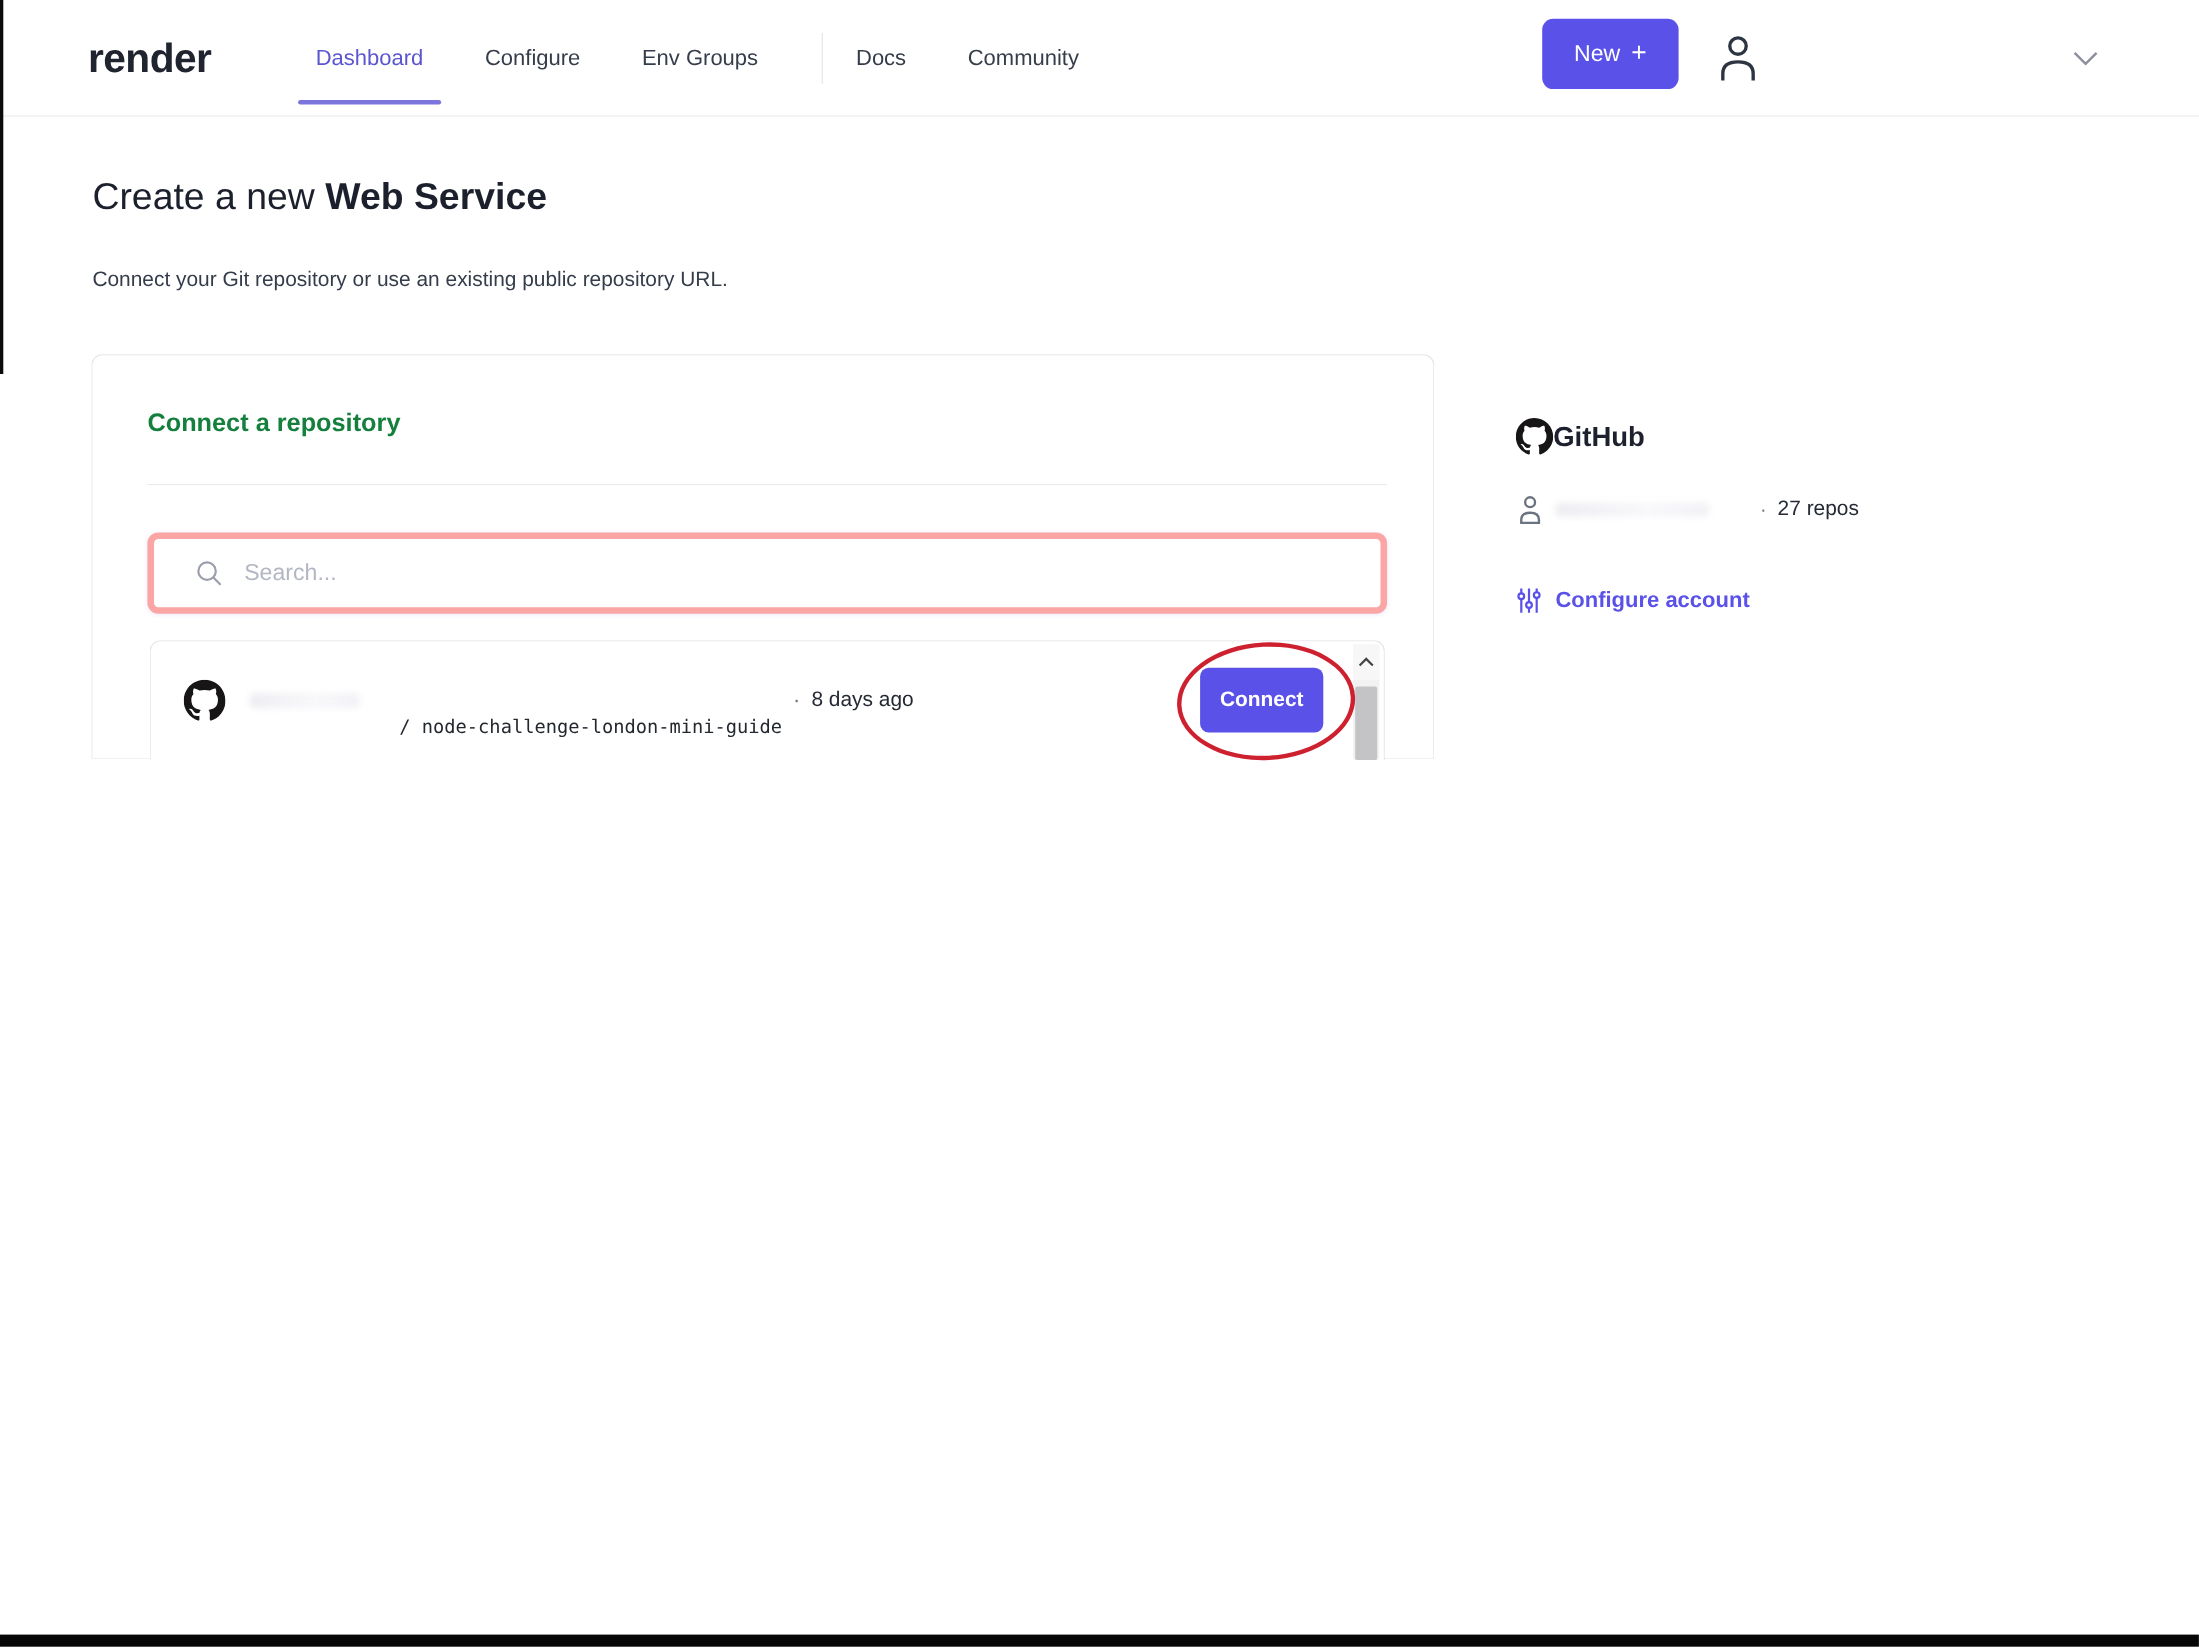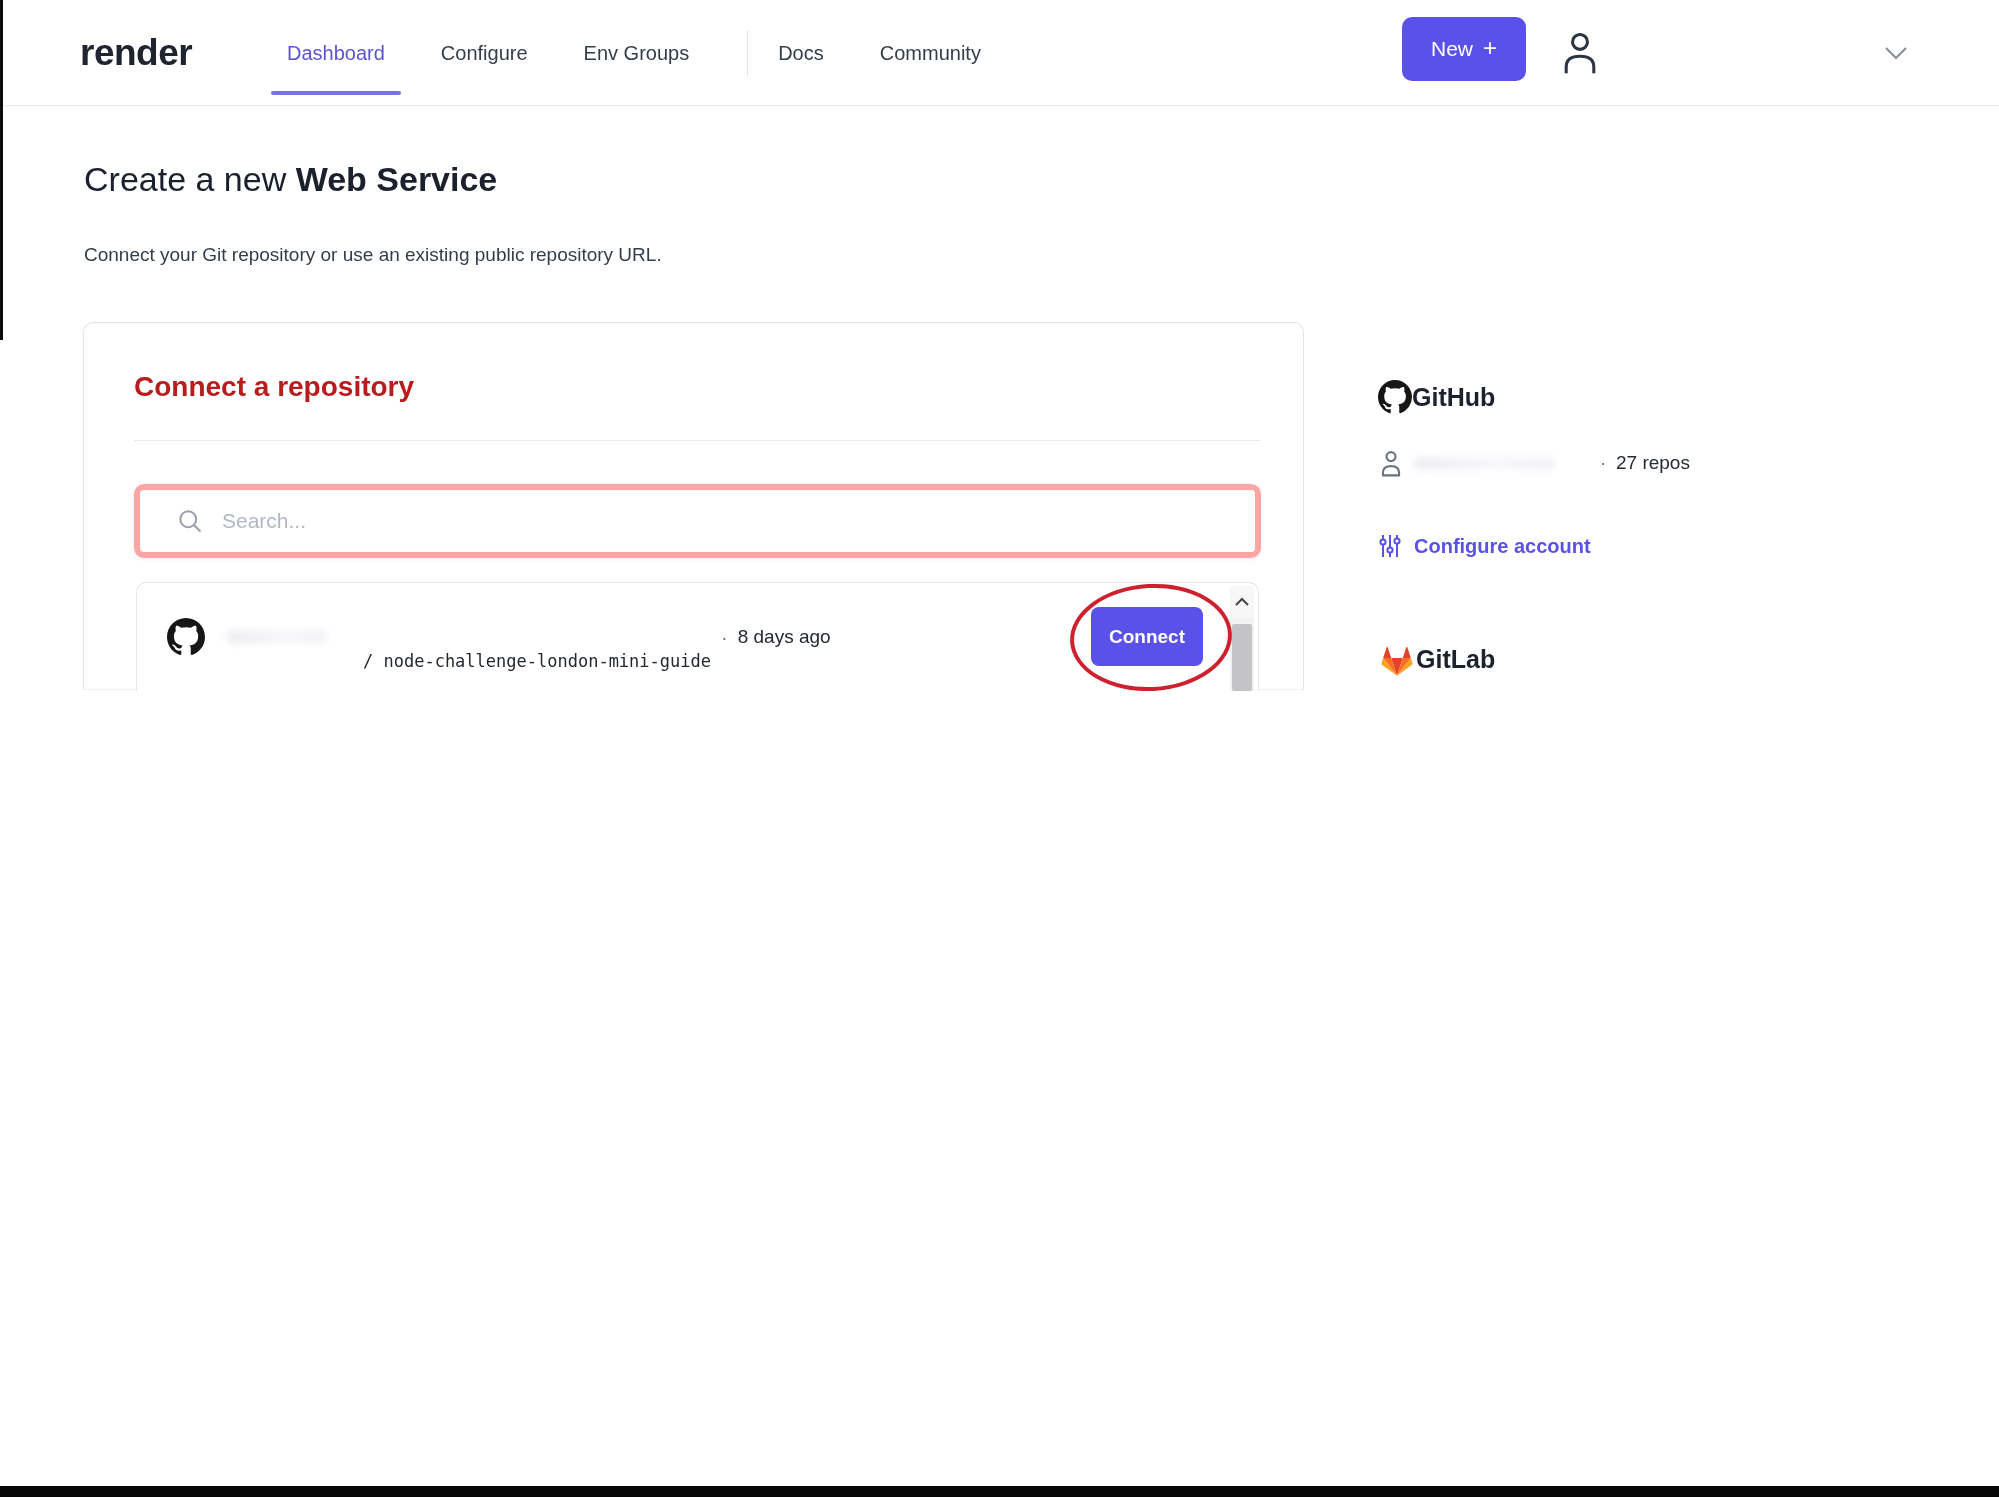--- a/index.html
+++ b/index.html
@@ -85,21 +85,21 @@
 
   
   .card {
     position:absolute; left:83px; top:322px; width:1221px; height:368px;
     background:#ffffff;
     border:1px solid #e3e3ea; border-bottom:1px solid #f1f1f5;
     border-radius:10px 10px 0 0;
   }
   .card-heading {
     position:absolute; left:50px; top:48px;
-    font-size:28px; font-weight:700; color:#b91c1c;
+    font-size:23px; font-weight:700; color:#15803d;
   }
   .card-divider {
     position:absolute; left:50px; right:42px; top:117px; height:1px;
     background:#e9e9ef;
   }
   .search-box {
     position:absolute; left:50px; right:42px; top:161px; height:74px;
     border:6px solid #fca5a5; border-radius:10px; background:#ffffff;
     display:flex; align-items:center; padding-left:36px; gap:18px;
     box-shadow:0 1px 4px rgba(110,100,240,0.12);
@@ -305,30 +305,16 @@
           <circle cx="5" cy="9" r="2.6" fill="#ffffff"></circle>
           <line x1="12" y1="2" x2="12" y2="24"></line>
           <circle cx="12" cy="17" r="2.6" fill="#ffffff"></circle>
           <line x1="19" y1="2" x2="19" y2="24"></line>
           <circle cx="19" cy="8" r="2.6" fill="#ffffff"></circle>
         </svg>
       </span>
       <span>Configure account</span>
     </a>
 
-    <div class="provider-header gitlab-row">
-      <span class="icon">
-        <svg width="38" height="36" viewBox="0 0 24 23">
-          <path fill="#e24329" d="M12 22.2l3.68-11.33H8.32L12 22.2z"></path>
-          <path fill="#fc6d26" d="M12 22.2L8.32 10.87H3.16L12 22.2z"></path>
-          <path fill="#fca326" d="M3.16 10.87l-1.12 3.44a.76.76 0 0 0 .28.85L12 22.2 3.16 10.87z"></path>
-          <path fill="#e24329" d="M3.16 10.87h5.16L6.1 4.05a.38.38 0 0 0-.72 0l-2.22 6.82z"></path>
-          <path fill="#fc6d26" d="M12 22.2l3.68-11.33h5.16L12 22.2z"></path>
-          <path fill="#fca326" d="M20.84 10.87l1.12 3.44a.76.76 0 0 1-.28.85L12 22.2l8.84-11.33z"></path>
-          <path fill="#e24329" d="M20.84 10.87h-5.16l2.22-6.82a.38.38 0 0 1 .72 0l2.22 6.82z"></path>
-        </svg>
-      </span>
-      <span>GitLab</span>
-    </div>
 
   </aside>
 
 </div>
 
 </body></html>

